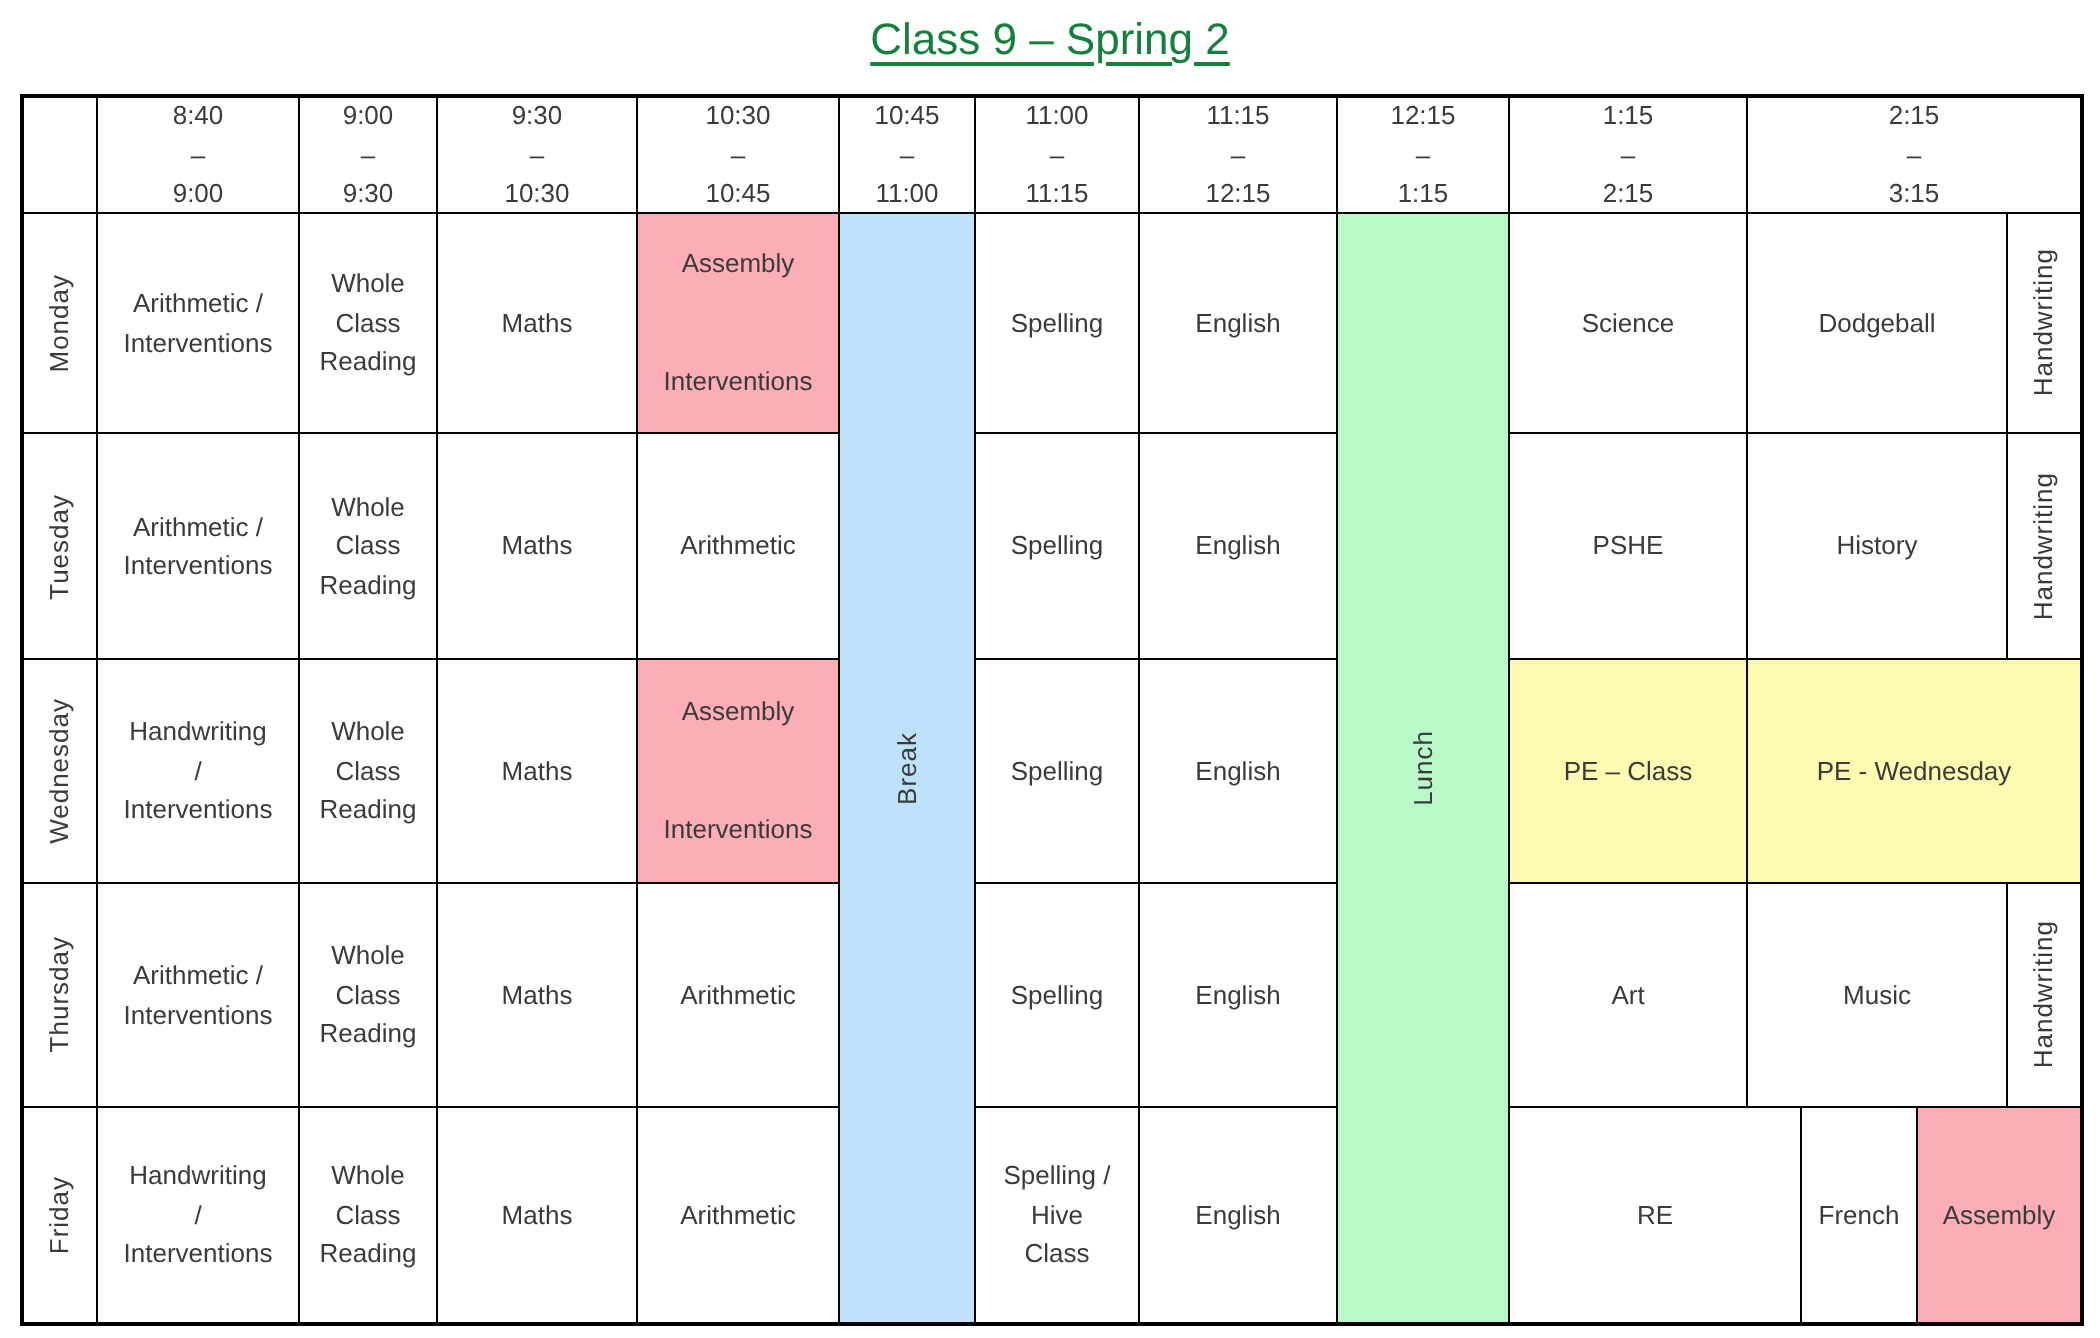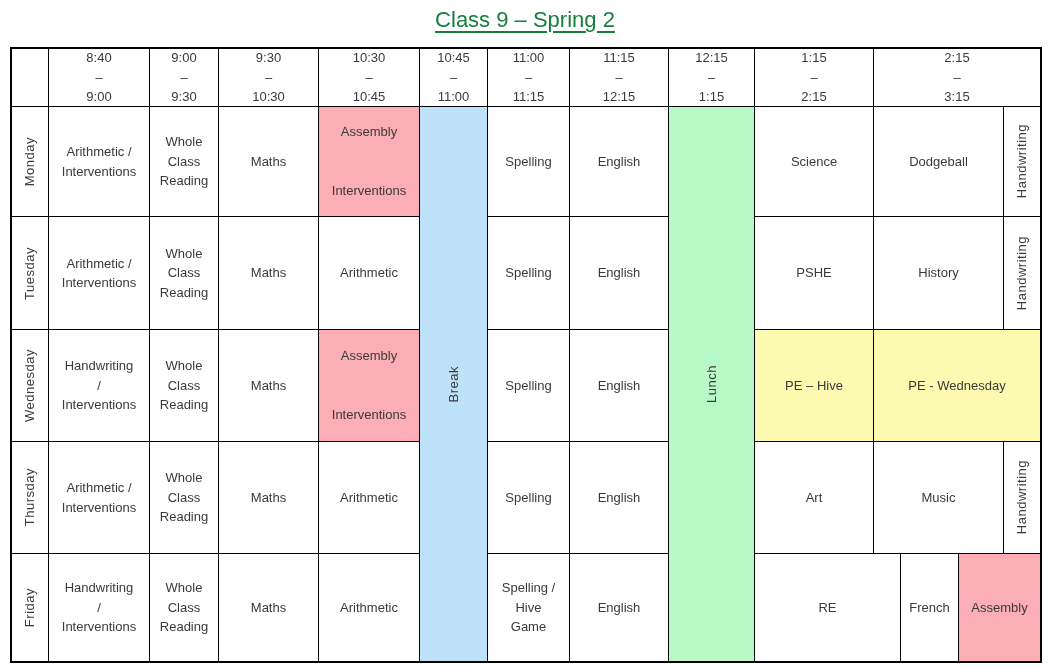--- a/index.html
+++ b/index.html
@@ -110,21 +110,21 @@
 Interventions</div>
   <div class="cell" style="grid-area:4/3">Whole
 Class
 Reading</div>
   <div class="cell" style="grid-area:4/4">Maths</div>
   <div class="cell gap" style="grid-area: 4 / 5; background-color: rgb(251, 174, 181);">Assembly
 
 Interventions</div>
   <div class="cell" style="grid-area:4/7">Spelling</div>
   <div class="cell" style="grid-area:4/8">English</div>
-  <div class="cell" style="grid-area: 4 / 10; background-color: rgb(252, 249, 176);">PE – Hive</div>
+  <div class="cell" style="grid-area: 4 / 10; background-color: rgb(252, 249, 176);">PE – Class</div>
   <div class="cell er" style="grid-area: 4 / 11 / auto / span 4; background-color: rgb(252, 249, 176);">PE - Wednesday</div>
 
   <div class="cell" style="grid-area:5/1"><span class="vert">Thursday</span></div>
   <div class="cell" style="grid-area:5/2">Arithmetic /
 Interventions</div>
   <div class="cell" style="grid-area:5/3">Whole
 Class
 Reading</div>
   <div class="cell" style="grid-area:5/4">Maths</div>
   <div class="cell" style="grid-area:5/5">Arithmetic</div>
@@ -138,19 +138,19 @@
   <div class="cell eb" style="grid-area:6/2">Handwriting
 /
 Interventions</div>
   <div class="cell eb" style="grid-area:6/3">Whole
 Class
 Reading</div>
   <div class="cell eb" style="grid-area:6/4">Maths</div>
   <div class="cell eb" style="grid-area:6/5">Arithmetic</div>
   <div class="cell eb" style="grid-area:6/7">Spelling /
 Hive
-Game</div>
+Class</div>
   <div class="cell eb" style="grid-area:6/8">English</div>
   <div class="cell eb" style="grid-area:6/12">French</div>
   <div class="cell eb" style="grid-column:10 / span 2; grid-row:6">RE</div>
   <div class="cell eb er" style="grid-area: 6 / 13 / auto / span 2; background-color: rgb(251, 174, 181);">Assembly</div>
 
 </div>
 
 </body></html>

